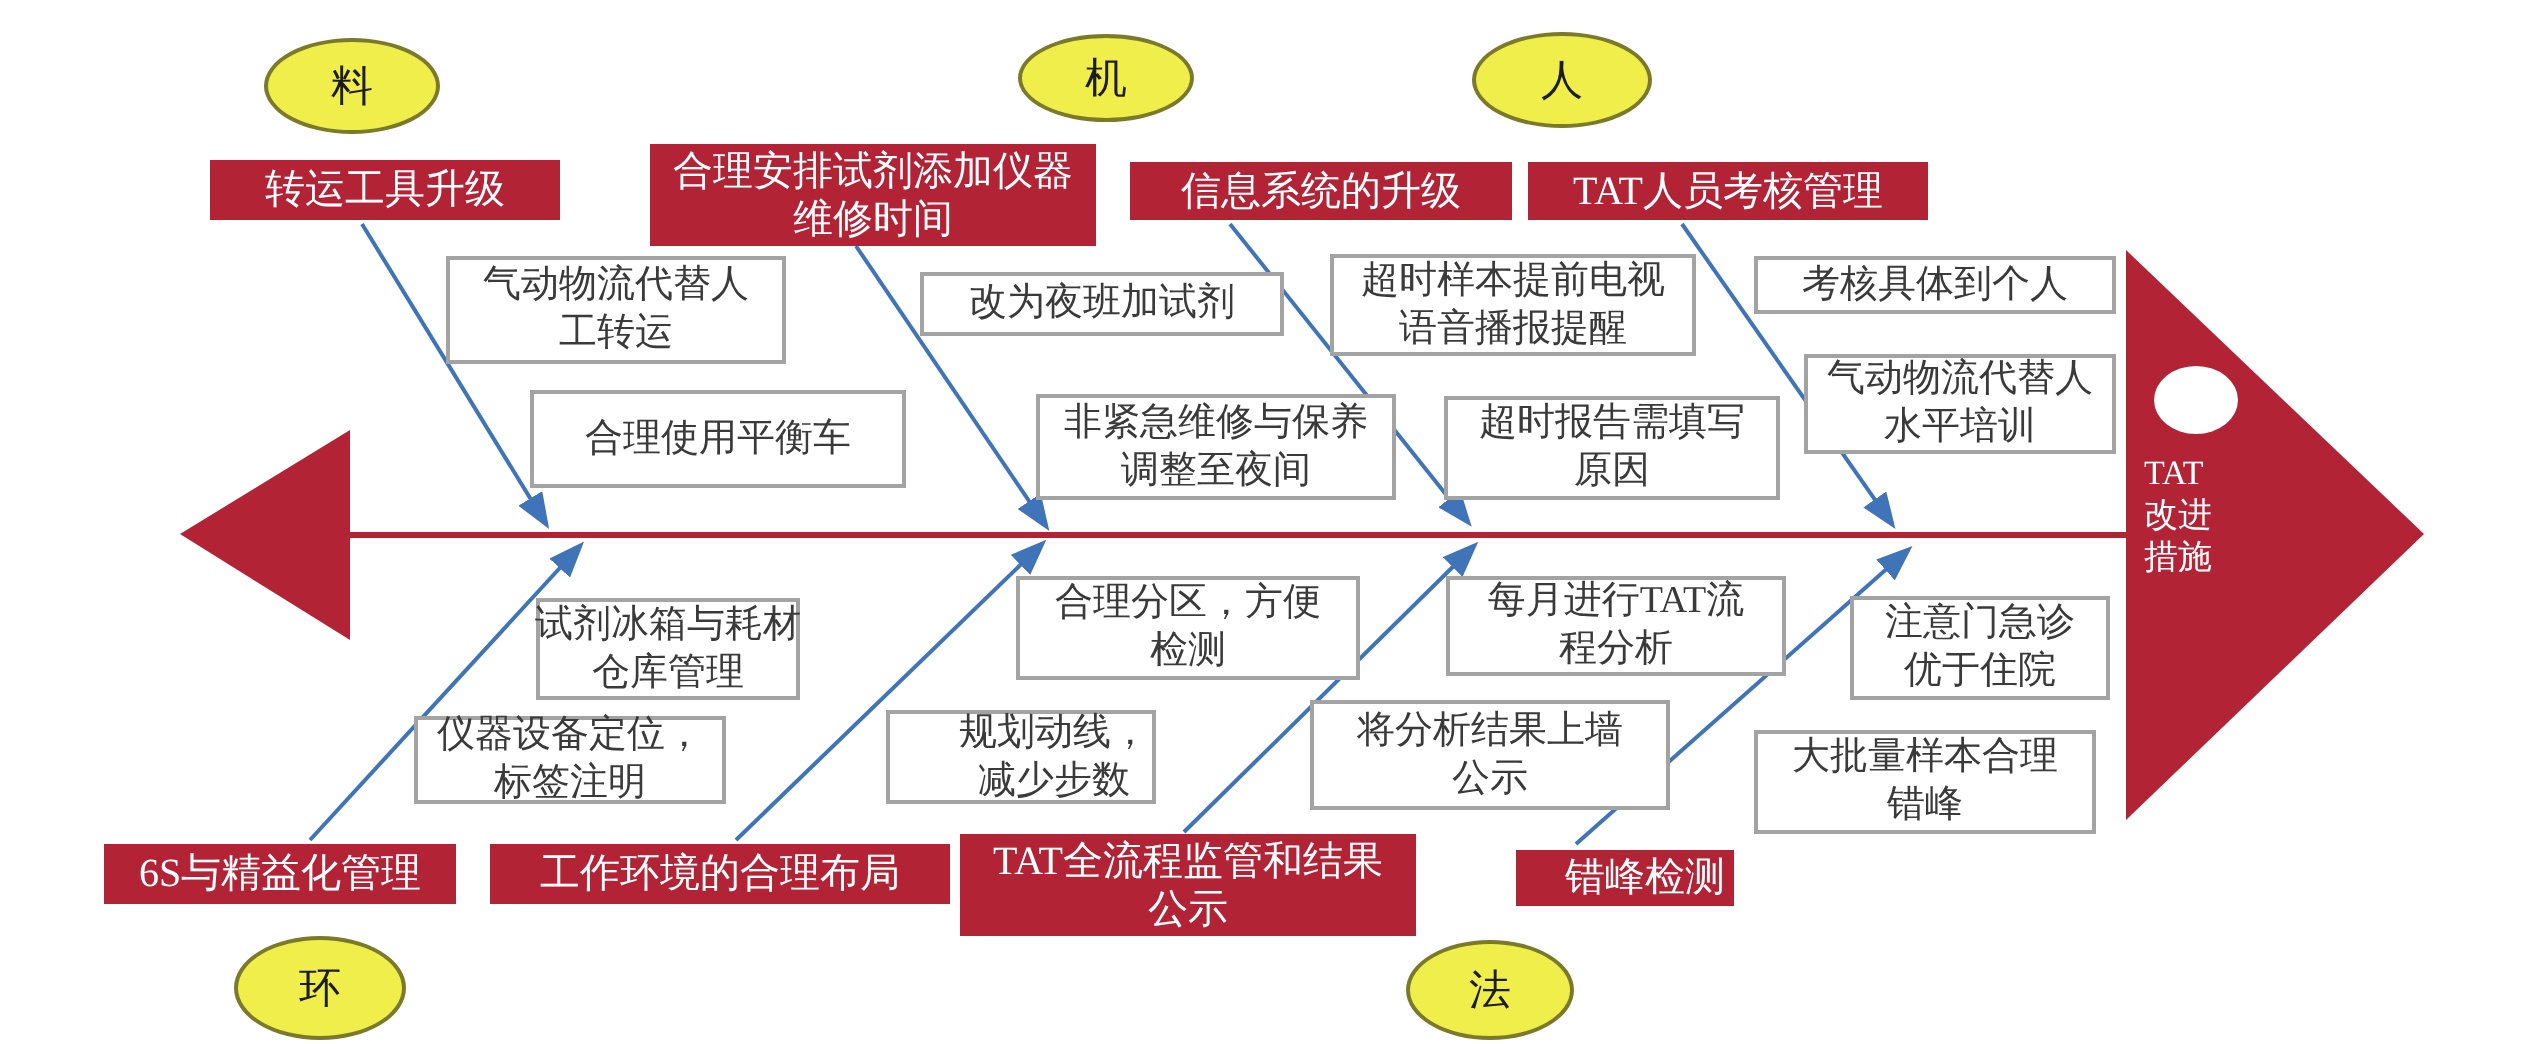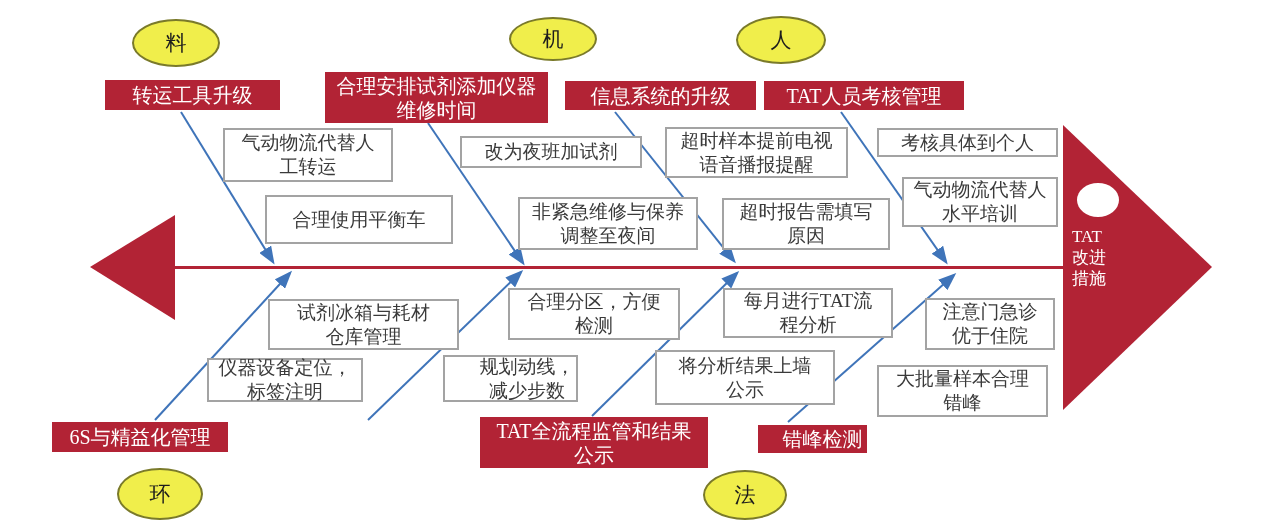--- a/index.html
+++ b/index.html
@@ -81,20 +81,23 @@
   </div>
   <div class="banner" style="left:565px;top:81px;width:191px;height:29px;">
     <span>信息系统的升级</span>
   </div>
   <div class="banner" style="left:764px;top:81px;width:200px;height:29px;">
     <span>TAT人员考核管理</span>
   </div>
   <div class="banner" style="left:52px;top:422px;width:176px;height:30px;">
     <span>6S与精益化管理</span>
   </div>
+  <div class="banner" style="left:245px;top:422px;width:230px;height:30px;">
+    <span>工作环境的合理布局</span>
+  </div>
   <div class="banner" style="left:480px;top:417px;width:228px;height:51px;">
     <span>TAT全流程监管和结果</span>
     <span>公示</span>
   </div>
   <div class="banner" style="left:758px;top:425px;width:109px;height:28px;padding-left:20px;">
     <span>错峰检测</span>
   </div>
 
   <div class="cause" style="left:223px;top:128px;width:170px;height:54px;">
     <span>气动物流代替人</span>
@@ -119,21 +122,21 @@
     <span>原因</span>
   </div>
   <div class="cause" style="left:877px;top:128px;width:181px;height:29px;">
     <span>考核具体到个人</span>
   </div>
   <div class="cause" style="left:902px;top:177px;width:156px;height:50px;">
     <span>气动物流代替人</span>
     <span>水平培训</span>
   </div>
 
-  <div class="cause" style="left:268px;top:299px;width:191px;height:51px;">
+  <div class="cause" style="left:268px;top:299px;width:132px;height:51px;">
     <span>试剂冰箱与耗材</span>
     <span>仓库管理</span>
   </div>
   <div class="cause" style="left:207px;top:358px;width:156px;height:44px;">
     <span>仪器设备定位，</span>
     <span>标签注明</span>
   </div>
   <div class="cause" style="left:508px;top:288px;width:172px;height:52px;">
     <span>合理分区，方便</span>
     <span>检测</span>

